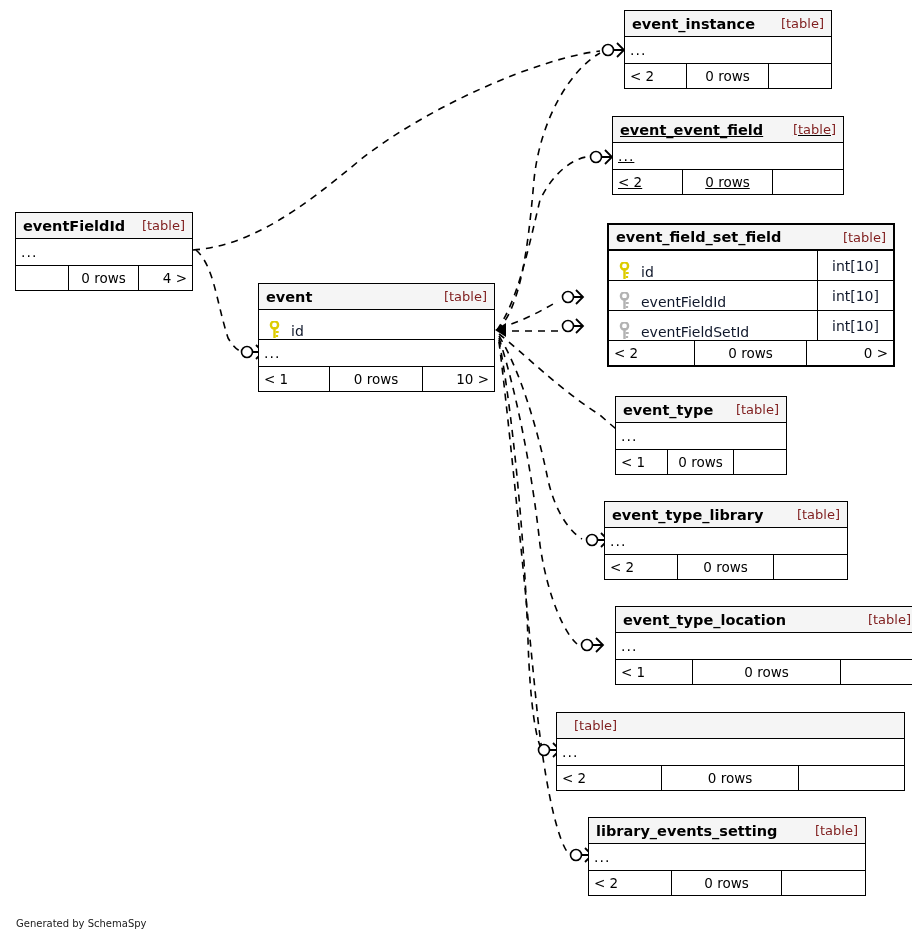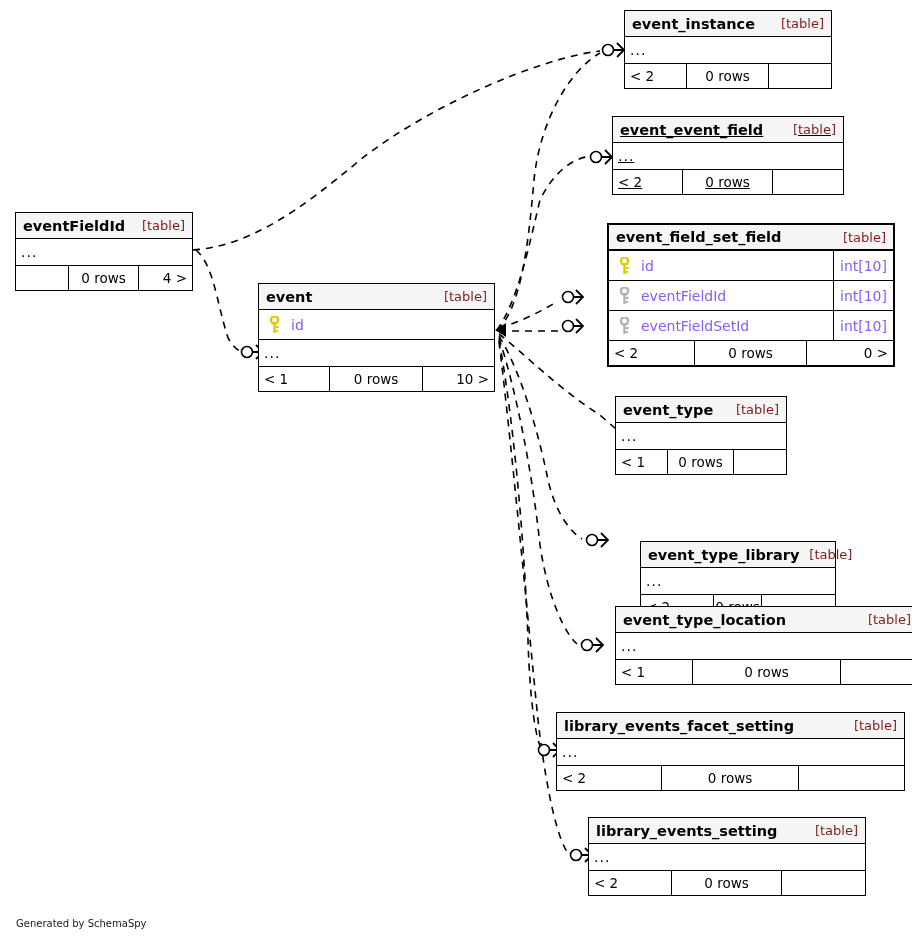--- a/index.html
+++ b/index.html
@@ -51,47 +51,47 @@
     white-space: nowrap;
   }
   .tbl-kind {
     font-size: 13px;
     color: #7f1d1d;
     white-space: nowrap;
     padding-left: 10px;
   }
   .col-row {
     display: flex;
-    align-items: center;
+    align-items: flex-end;
     height: 30px;
     box-sizing: border-box;
     border-bottom: 1px solid #000000;
     font-size: 14px;
-    color: #8b5cf6;
+    color: #0f172a;
   }
   .col-row:last-of-type { border-bottom: 1px solid #000000; }
   .col-key {
     width: 22px;
     flex: 0 0 22px;
     display: flex;
     align-items: center;
     justify-content: center;
     padding-left: 4px;
     box-sizing: content-box;
   }
   .col-name {
     flex: 1 1 auto;
     padding-left: 6px;
     white-space: nowrap;
     overflow: hidden;
   }
   .col-type {
     flex: 0 0 auto;
     border-left: 1px solid #000000;
-    padding: 0 6px;
+    padding: 0 14px;
     height: 100%;
     display: flex;
     align-items: center;
     font-size: 14px;
     white-space: nowrap;
   }
   .ellipsis-row {
     display: flex;
     align-items: center;
     height: 27px;
@@ -309,21 +309,21 @@
           <span class="tbl-name">event_type</span>
           <span class="tbl-kind">[table]</span>
         </div>
         <div class="ellipsis-row">...</div>
         <div class="tbl-footer">
           <div class="foot-cell foot-left" style="flex: 0 0 52px;">&lt; 1</div>
           <div class="foot-cell foot-center">0 rows</div>
           <div class="foot-cell foot-right" style="flex: 0 0 52px;"></div>
         </div>
       </div>
-      <div class="table-node" style="left: 640px; top: 501px; width: 196px; margin-top: 40px;">
+      <div class="table-node" style="left: 604px; top: 501px; width: 244px;">
         <div class="tbl-title">
           <span class="tbl-name">event_type_library</span>
           <span class="tbl-kind">[table]</span>
         </div>
         <div class="ellipsis-row">...</div>
         <div class="tbl-footer">
           <div class="foot-cell foot-left" style="flex: 0 0 73px;">&lt; 2</div>
           <div class="foot-cell foot-center">0 rows</div>
           <div class="foot-cell foot-right" style="flex: 0 0 73px;"></div>
         </div>
@@ -335,21 +335,20 @@
         </div>
         <div class="ellipsis-row">...</div>
         <div class="tbl-footer">
           <div class="foot-cell foot-left" style="flex: 0 0 77px;">&lt; 1</div>
           <div class="foot-cell foot-center">0 rows</div>
           <div class="foot-cell foot-right" style="flex: 0 0 77px;"></div>
         </div>
       </div>
       <div class="table-node" style="left: 556px; top: 712px; width: 349px;">
         <div class="tbl-title">
-          <span class="tbl-name">library_events_facet_setting</span>
           <span class="tbl-kind">[table]</span>
         </div>
         <div class="ellipsis-row">...</div>
         <div class="tbl-footer">
           <div class="foot-cell foot-left" style="flex: 0 0 105px;">&lt; 2</div>
           <div class="foot-cell foot-center">0 rows</div>
           <div class="foot-cell foot-right" style="flex: 0 0 105px;"></div>
         </div>
       </div>
       <div class="table-node" style="left: 588px; top: 817px; width: 278px;">

